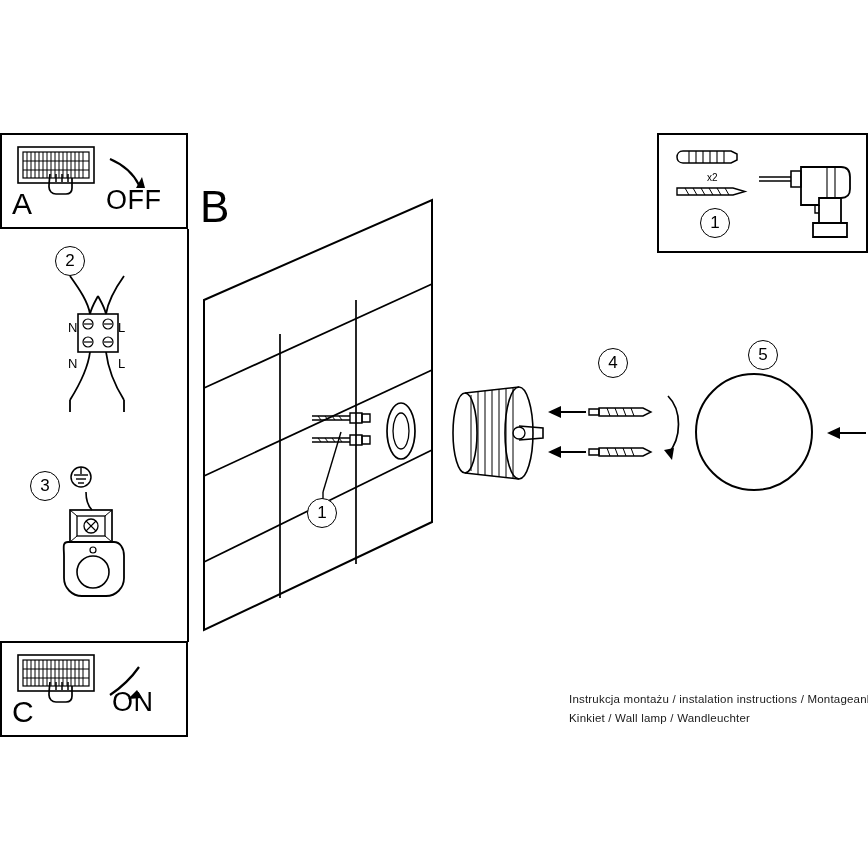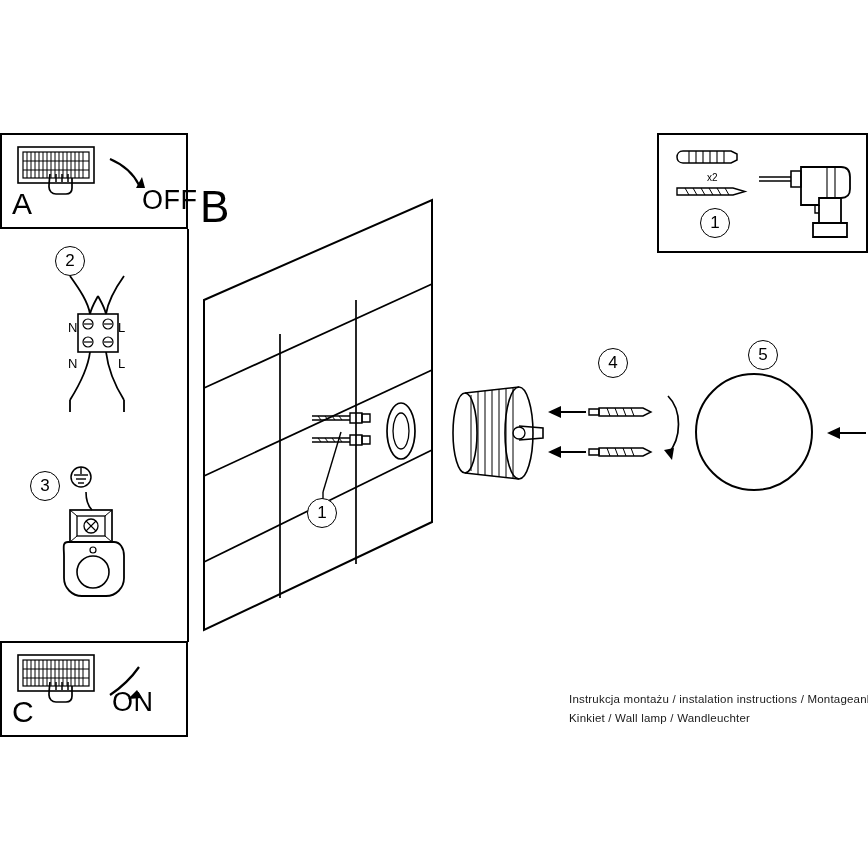--- a/index.html
+++ b/index.html
@@ -117,21 +117,21 @@
       </svg>
     </div>
 
     <div class="abs" style="left:104px; top:20px;">
       <svg width="44" height="40" viewBox="0 0 44 40">
         <path class="st" stroke-width="2.2" d="M4 4 C18 10 28 20 33 30"></path>
         <polygon points="30,33 39,33 36,22" fill="#000"></polygon>
       </svg>
     </div>
 
-    <div class="abs state-label" style="left:104px; top:52px;margin-left:36px;">OFF</div>
+    <div class="abs state-label" style="left:104px; top:52px;">OFF</div>
 
     <div class="abs step-letter" style="left:10px; top:54px;">A</div>
   </div>
 
   <div class="abs panel" style="left:657px; top:133px; width:211px; height:120px;">
 
     <div class="abs" style="left:14px; top:10px;">
       <svg width="80" height="26" viewBox="0 0 80 26">
         <path class="st" stroke-width="1.5" d="M10 6 L58 6 L64 9 L64 15 L58 18 L10 18 C6 18 4 15 4 12 C4 9 6 6 10 6 Z"></path>
         <g class="st" stroke-width="1.1">

